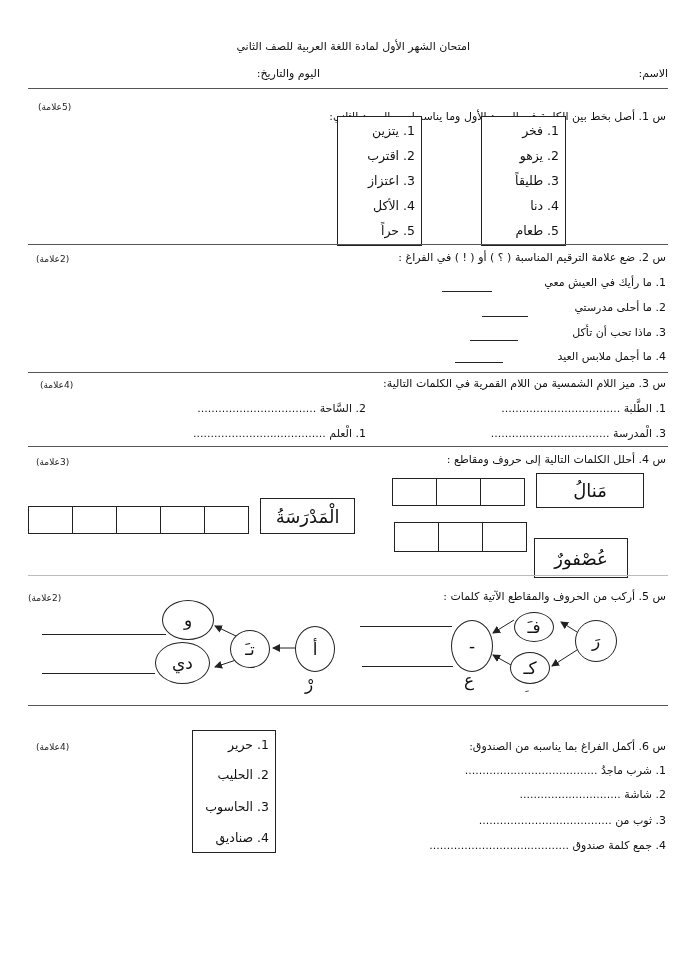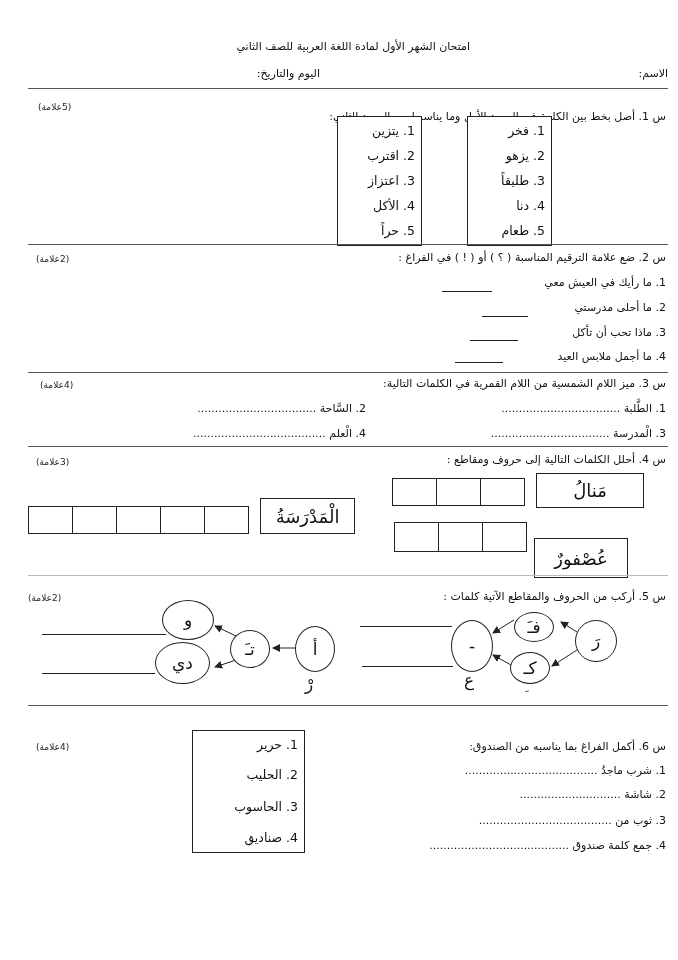--- a/index.html
+++ b/index.html
@@ -25,21 +25,21 @@
 </head>
 <body>
 
 <div class="abs rtl t13" style="top:40px; left:0; width:470px; text-align:right;">امتحان الشهر الأول لمادة اللغة العربية للصف الثاني</div>
 <div class="abs rtl t13" style="top:67px; right:10px;">الاسم:</div>
 <div class="abs rtl t13" style="top:67px; left:160px; width:160px; text-align:right;">اليوم والتاريخ:</div>
 <div class="sep" style="top:88px;"></div>
 
 <div class="abs rtl t13" style="top:101px; right:12px;margin-top:9px;">س 1. أصل بخط بين الكلمة في العمود الأول وما يناسبها من العمود الثاني:</div>
 <div class="abs marks" style="top:102px; left:38px;">(5علامة)</div>
-<div class="box" style="left:467px; top:116px; width:83px; height:128px;">
+<div class="box" style="left:481px; top:116px; width:83px; height:128px;">
   <div class="list-item" style="top:6px; right:6px;">1. فخر</div>
   <div class="list-item" style="top:31px; right:6px;">2. يزهو</div>
   <div class="list-item" style="top:56px; right:6px;">3. طليقاً</div>
   <div class="list-item" style="top:81px; right:6px;">4. دنا</div>
   <div class="list-item" style="top:106px; right:6px;">5. طعام</div>
 </div>
 <div class="box" style="left:337px; top:116px; width:83px; height:128px;">
   <div class="list-item" style="top:6px; right:6px;">1. يتزين</div>
   <div class="list-item" style="top:31px; right:6px;">2. اقترب</div>
   <div class="list-item" style="top:56px; right:6px;">3. اعتزاز</div>
@@ -59,21 +59,21 @@
 <div class="blank-line abs" style="top:340px; left:470px; width:48px;"></div>
 <div class="abs rtl t13" style="top:350px; right:12px;">4. ما أجمل ملابس العيد</div>
 <div class="blank-line abs" style="top:362px; left:455px; width:48px;"></div>
 <div class="sep" style="top:372px;"></div>
 
 <div class="abs rtl t13" style="top:377px; right:12px;">س 3. ميز اللام الشمسية من اللام القمرية في الكلمات التالية:</div>
 <div class="abs marks" style="top:380px; left:40px;">(4علامة)</div>
 <div class="abs rtl t13" style="top:402px; right:12px;">1. الطَّلبة ..................................</div>
 <div class="abs rtl t13" style="top:402px; right:312px;">2. السَّاحة ..................................</div>
 <div class="abs rtl t13" style="top:427px; right:12px;">3. الْمدرسة ..................................</div>
-<div class="abs rtl t13" style="top:427px; right:312px;">4. الْعلم ......................................</div>
+<div class="abs rtl t13" style="top:427px; right:312px;">1. الْعلم ......................................</div>
 <div class="sep" style="top:446px;"></div>
 
 <div class="abs rtl t13" style="top:453px; right:12px;">س 4. أحلل الكلمات التالية إلى حروف ومقاطع :</div>
 <div class="abs marks" style="top:457px; left:36px;">(3علامة)</div>
 
 <div class="word-box" style="left:536px; top:473px; width:108px; height:35px;">مَنالُ</div>
 <div class="cell" style="left:392px; top:478px; width:45px; height:28px;"></div>
 <div class="cell" style="left:436px; top:478px; width:45px; height:28px;"></div>
 <div class="cell" style="left:480px; top:478px; width:45px; height:28px;"></div>
 
@@ -128,18 +128,18 @@
 <div class="hline" style="left:42px; top:673px; width:113px;"></div>
 <div class="sep" style="top:705px;"></div>
 
 <div class="abs rtl t13" style="top:740px; right:12px;">س 6. أكمل الفراغ بما يناسبه من الصندوق:</div>
 <div class="abs marks" style="top:742px; left:36px;">(4علامة)</div>
 <div class="abs rtl t13" style="top:764px; right:12px;">1. شرب ماجدُ ......................................</div>
 <div class="abs rtl t13" style="top:788px; right:12px;">2. شاشة .............................</div>
 <div class="abs rtl t13" style="top:814px; right:12px;">3. ثوب من ......................................</div>
 <div class="abs rtl t13" style="top:839px; right:12px;">4. جمع كلمة صندوق ........................................</div>
 
-<div class="box" style="left:192px; top:730px; width:82px; height:121px;padding-left:29px;">
+<div class="box" style="left:192px; top:730px; width:82px; height:121px;">
   <div class="list-item" style="top:6px; right:6px;">1. حرير</div>
   <div class="list-item" style="top:36px; right:6px;">2. الحليب</div>
   <div class="list-item" style="top:68px; right:6px;">3. الحاسوب</div>
   <div class="list-item" style="top:99px; right:6px;">4. صناديق</div>
 </div>
 
 </body></html>

